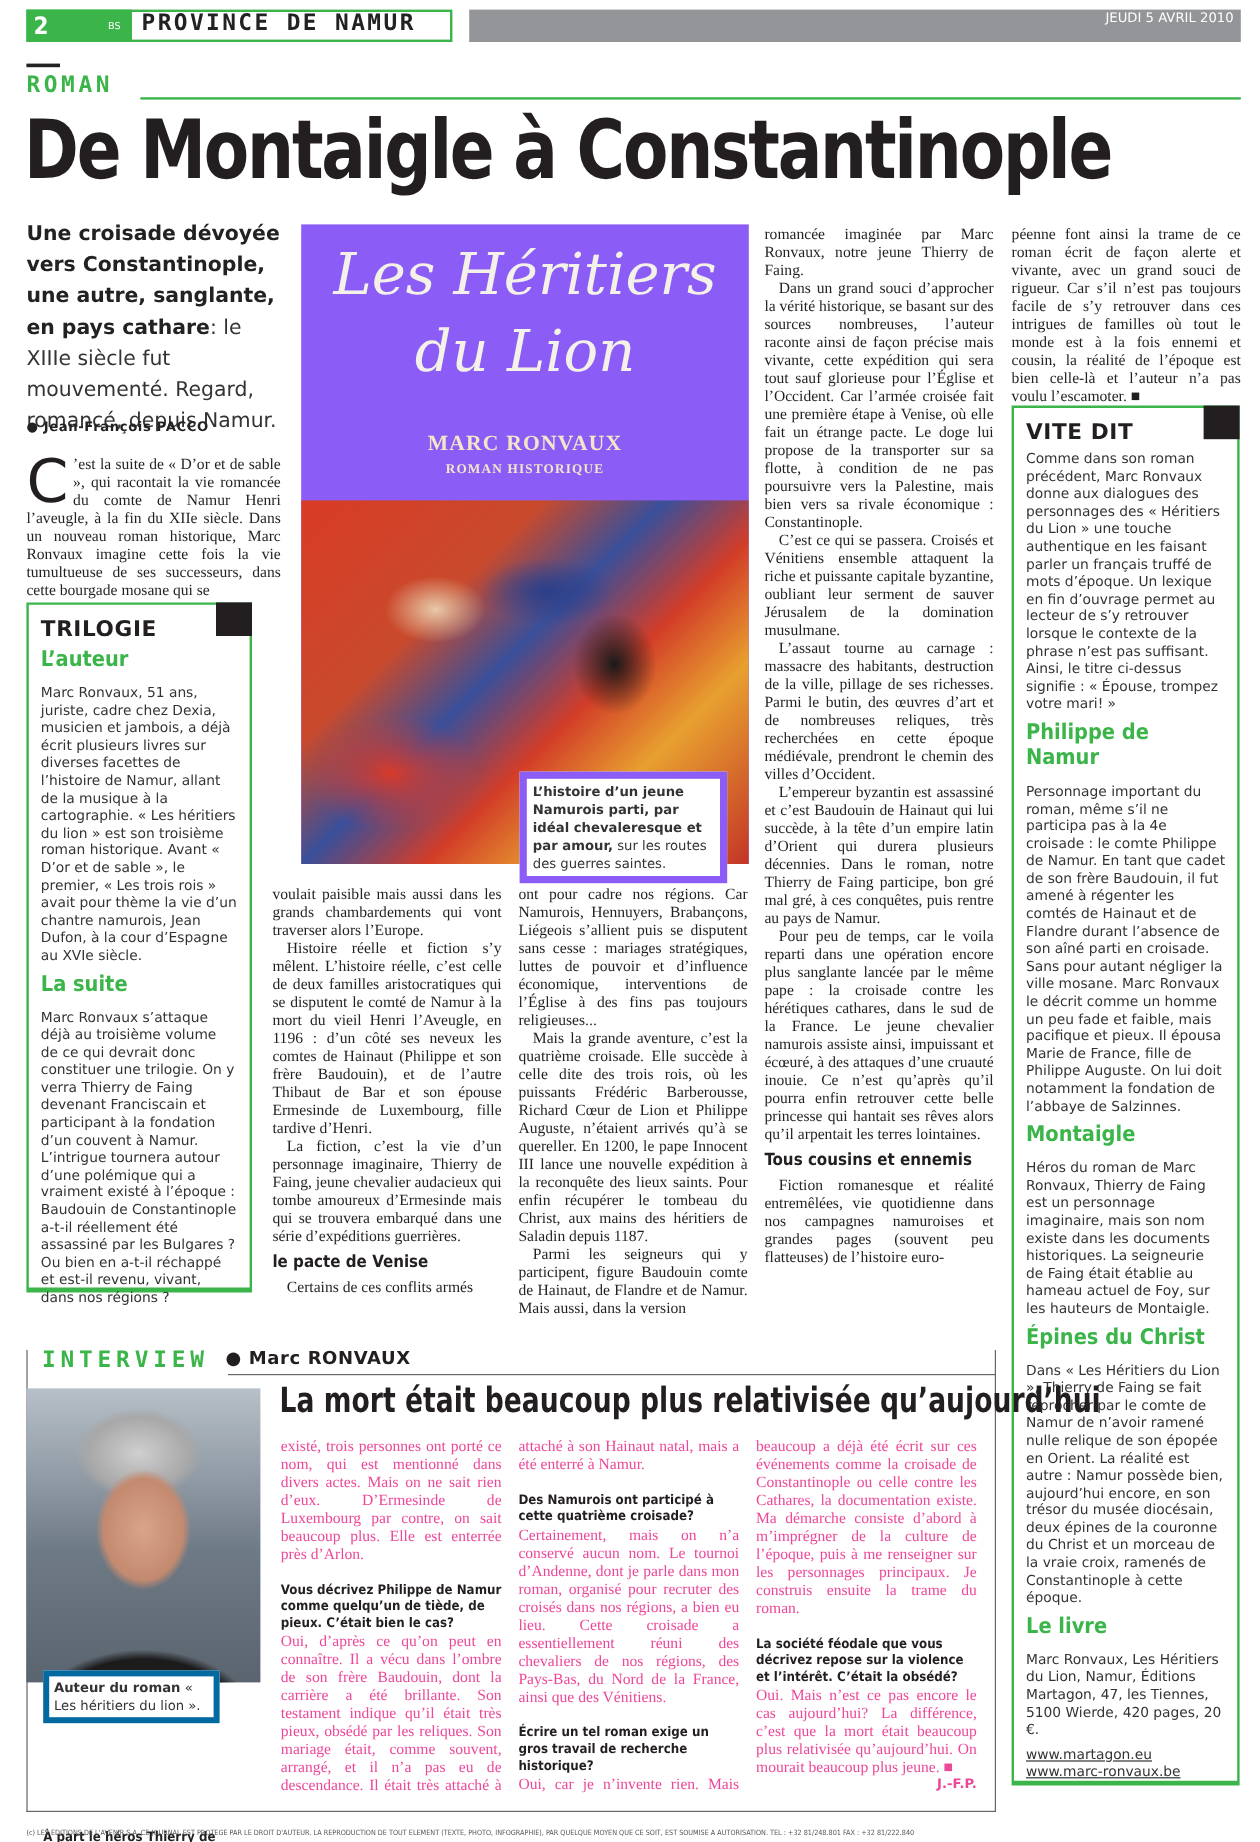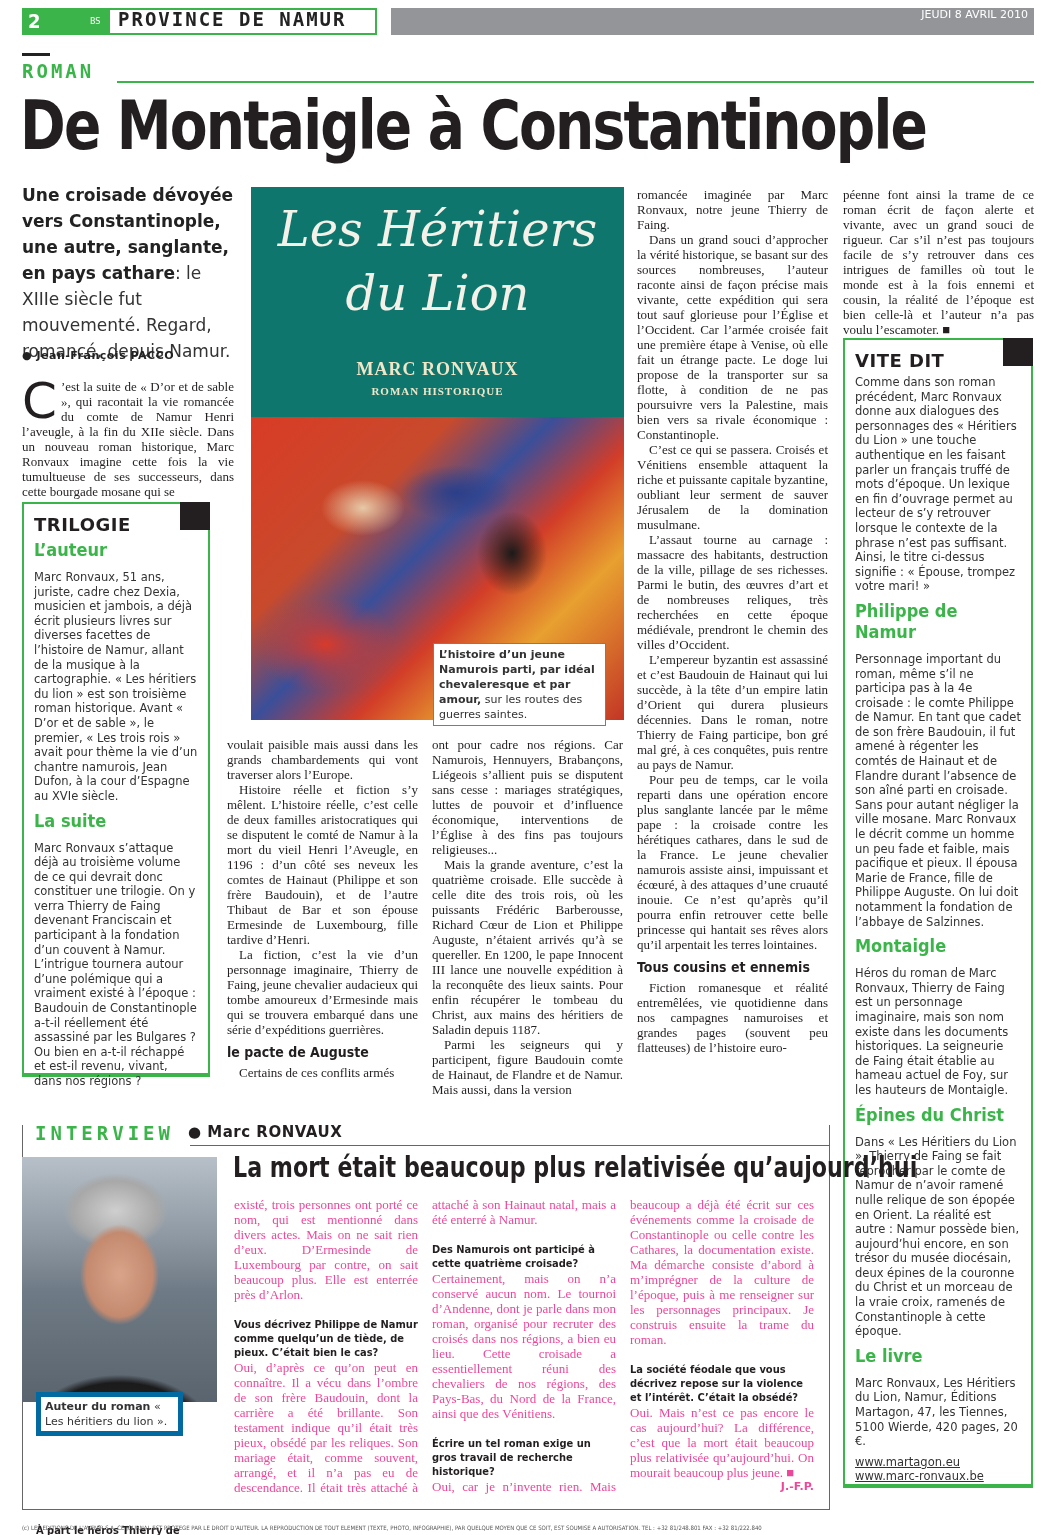--- a/index.html
+++ b/index.html
@@ -36,32 +36,32 @@
   .box { border: 2px solid #3bb54a; border-bottom-width: 4px; background: #fff; }
   .box .corner { position: absolute; right: -2px; top: -2px; width: 30px; height: 28px; background: #231f20; }
   .box h3 { font: bold 18px "DejaVu Sans", sans-serif; color: #231f20; letter-spacing: 0.5px; margin: 10px 0 4px 10px; }
   .box h4 { font: bold 18px/21px "DejaVu Sans Condensed","DejaVu Sans", sans-serif; color: #3bb54a; margin: 4px 10px 10px 10px; }
   .box .bt { font: 11.5px/14.6px "DejaVu Sans", sans-serif; color: #333; margin: 0 10px 6px 10px; }
   #trilogie { left: 22px; top: 502px; width: 188px; height: 575px; }
   #vitedit { left: 843px; top: 338px; width: 190px; height: 1150px; }
   .links { color: #3bb54a; font-size: 10px; line-height: 14px; text-decoration: underline; }
 
   
-  #cover { left: 251px; top: 187px; width: 373px; height: 533px; background: #0f766e; overflow: hidden; }
+  #cover { left: 251px; top: 187px; width: 373px; height: 533px; background: #8b5cf6; overflow: hidden; }
   #cover-title { position: absolute; left: 0; top: 10px; width: 100%; text-align: center; font: italic 48px/64px "DejaVu Serif", serif; color: #f4f1e8; }
   #cover-author { position: absolute; left: 0; top: 172px; width: 100%; text-align: center; font: bold 18px "Liberation Serif", serif; color: #f2e6c8; letter-spacing: 1px; }
   #cover-sub { position: absolute; left: 0; top: 198px; width: 100%; text-align: center; font: bold 11px "Liberation Serif", serif; color: #f2e6c8; letter-spacing: 1px; }
   #cover-art { position: absolute; left: 0; top: 230px; width: 100%; height: 303px;
     background:
       radial-gradient(ellipse 60px 40px at 30% 30%, #e6c9a8 0%, transparent 70%),
       radial-gradient(ellipse 50px 60px at 70% 45%, #1a1a1a 0%, transparent 70%),
       radial-gradient(ellipse 80px 40px at 55% 25%, #2a3f8a 0%, transparent 70%),
       radial-gradient(ellipse 90px 60px at 20% 75%, #d83a2a 0%, transparent 80%),
       linear-gradient(135deg, #d93b26 0%, #c84a2c 30%, #3a4f9a 45%, #d23d28 60%, #e8a030 75%, #c33526 100%); }
-  #caption { left: 433px; top: 643px; width: 173px; background: #fff; border: 1px solid #8b5cf6; padding: 3px 5px; font: 11px/15px "DejaVu Sans", sans-serif; color: #333; }
+  #caption { left: 433px; top: 643px; width: 173px; background: #fff; border: 6px solid #8b5cf6; padding: 3px 5px; font: 11px/15px "DejaVu Sans", sans-serif; color: #333; }
 
   #c2 { left: 227px; top: 737px; width: 191px; }
   #c3 { left: 432px; top: 737px; width: 191px; }
   #c4 { left: 637px; top: 187px; width: 191px; }
   #c5 { left: 843px; top: 187px; width: 191px; }
   .sub { font: bold 14px/18px "DejaVu Sans Condensed","DejaVu Sans", sans-serif; color: #231f20; margin: 6px 0 4px 0; text-indent: 0 !important; text-align: left; }
 
   
   #intv-box { left: 22px; top: 1125px; width: 808px; height: 385px; border: 1px solid #666; border-top: none; }
   #intv-label { left: 35px; top: 1122px; font: bold 19px "DejaVu Sans Mono", monospace; letter-spacing: 4px; background: #fff; padding-right: 6px; }
@@ -86,21 +86,21 @@
   #footer { left: 22px; top: 1524px; font: 6px "DejaVu Sans Condensed","DejaVu Sans", sans-serif; color: #555; white-space: nowrap; }
 </style>
 </head>
 <body>
 
 <div class="abs" id="pagebox"></div>
 <div class="abs" id="pagenum">2</div>
 <div class="abs" id="edition">BS</div>
 <div class="abs" id="section">PROVINCE DE NAMUR</div>
 <div class="abs" id="datebar"></div>
-<div class="abs" id="date">JEUDI 8 AVRIL 2010</div>
+<div class="abs" id="date">JEUDI 5 AVRIL 2010</div>
 
 <div class="abs" id="rub-line-dark"></div>
 <div class="abs green" id="rubric">ROMAN</div>
 <div class="abs" id="rub-line"></div>
 <h1 class="abs" id="headline">De Montaigle à Constantinople</h1>
 
 <div class="abs" id="lead">
   <b>Une croisade dévoyée vers Constantinople, une autre, sanglante, en pays cathare</b><span>: le XIIIe siècle fut mouvementé. Regard, romancé, depuis Namur.</span>
 </div>
 <div class="abs" id="byline">● Jean-François PACCO</div>
@@ -129,21 +129,21 @@
   <div id="cover-art"></div>
 </div>
 <div class="abs" id="caption">
   <b>L’histoire d’un jeune Namurois parti, par idéal chevaleresque et par amour,</b><span> sur les routes des guerres saintes.</span>
 </div>
 
 <div class="abs col" id="c2">
   <p class="noi">voulait paisible mais aussi dans les grands chambardements qui vont traverser alors l’Europe.</p>
   <p>Histoire réelle et fiction s’y mêlent. L’histoire réelle, c’est celle de deux familles aristocratiques qui se disputent le comté de Namur à la mort du vieil Henri l’Aveugle, en 1196 : d’un côté ses neveux les comtes de Hainaut (Philippe et son frère Baudouin), et de l’autre Thibaut de Bar et son épouse Ermesinde de Luxembourg, fille tardive d’Henri.</p>
   <p>La fiction, c’est la vie d’un personnage imaginaire, Thierry de Faing, jeune chevalier audacieux qui tombe amoureux d’Ermesinde mais qui se trouvera embarqué dans une série d’expéditions guerrières.</p>
-  <p class="sub">le pacte de Auguste</p>
+  <p class="sub">le pacte de Venise</p>
   <p>Certains de ces conflits armés</p>
 </div>
 <div class="abs col" id="c3">
   <p class="noi">ont pour cadre nos régions. Car Namurois, Hennuyers, Brabançons, Liégeois s’allient puis se disputent sans cesse : mariages stratégiques, luttes de pouvoir et d’influence économique, interventions de l’Église à des fins pas toujours religieuses...</p>
   <p>Mais la grande aventure, c’est la quatrième croisade. Elle succède à celle dite des trois rois, où les puissants Frédéric Barberousse, Richard Cœur de Lion et Philippe Auguste, n’étaient arrivés qu’à se quereller. En 1200, le pape Innocent III lance une nouvelle expédition à la reconquête des lieux saints. Pour enfin récupérer le tombeau du Christ, aux mains des héritiers de Saladin depuis 1187.</p>
   <p>Parmi les seigneurs qui y participent, figure Baudouin comte de Hainaut, de Flandre et de Namur. Mais aussi, dans la version</p>
 </div>
 <div class="abs col" id="c4">
   <p class="noi">romancée imaginée par Marc Ronvaux, notre jeune Thierry de Faing.</p>
   <p>Dans un grand souci d’approcher la vérité historique, se basant sur des sources nombreuses, l’auteur raconte ainsi de façon précise mais vivante, cette expédition qui sera tout sauf glorieuse pour l’Église et l’Occident. Car l’armée croisée fait une première étape à Venise, où elle fait un étrange pacte. Le doge lui propose de la transporter sur sa flotte, à condition de ne pas poursuivre vers la Palestine, mais bien vers sa rivale économique : Constantinople.</p>

